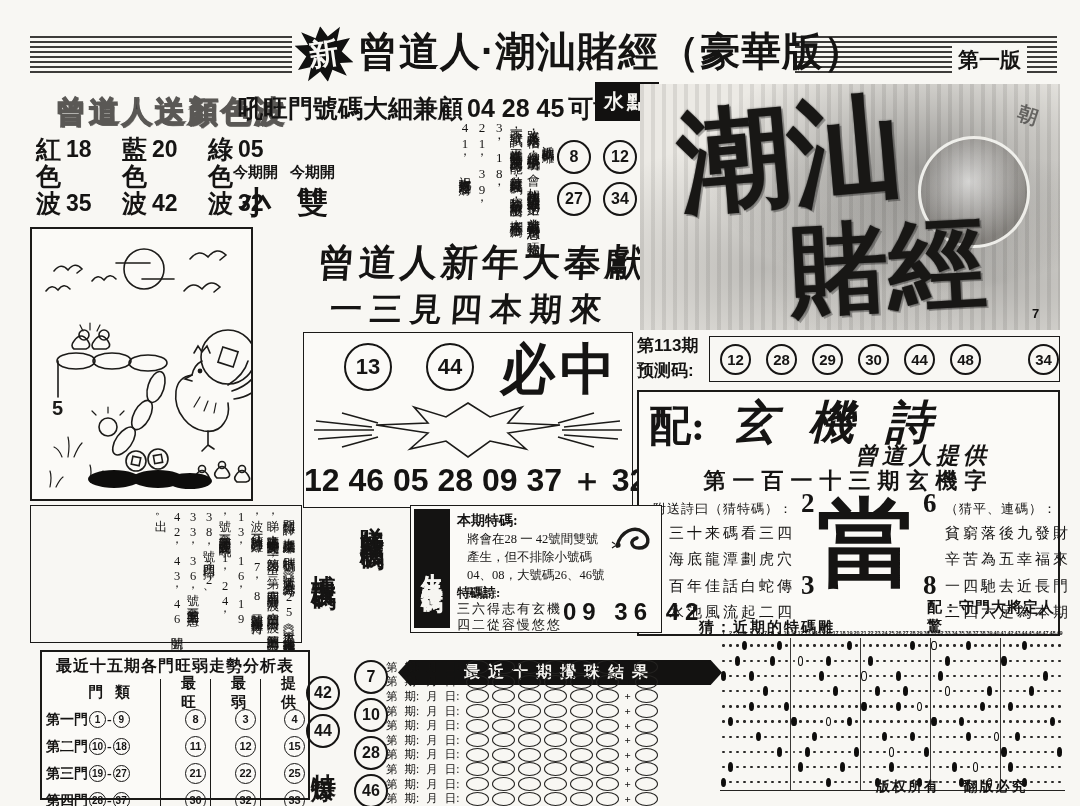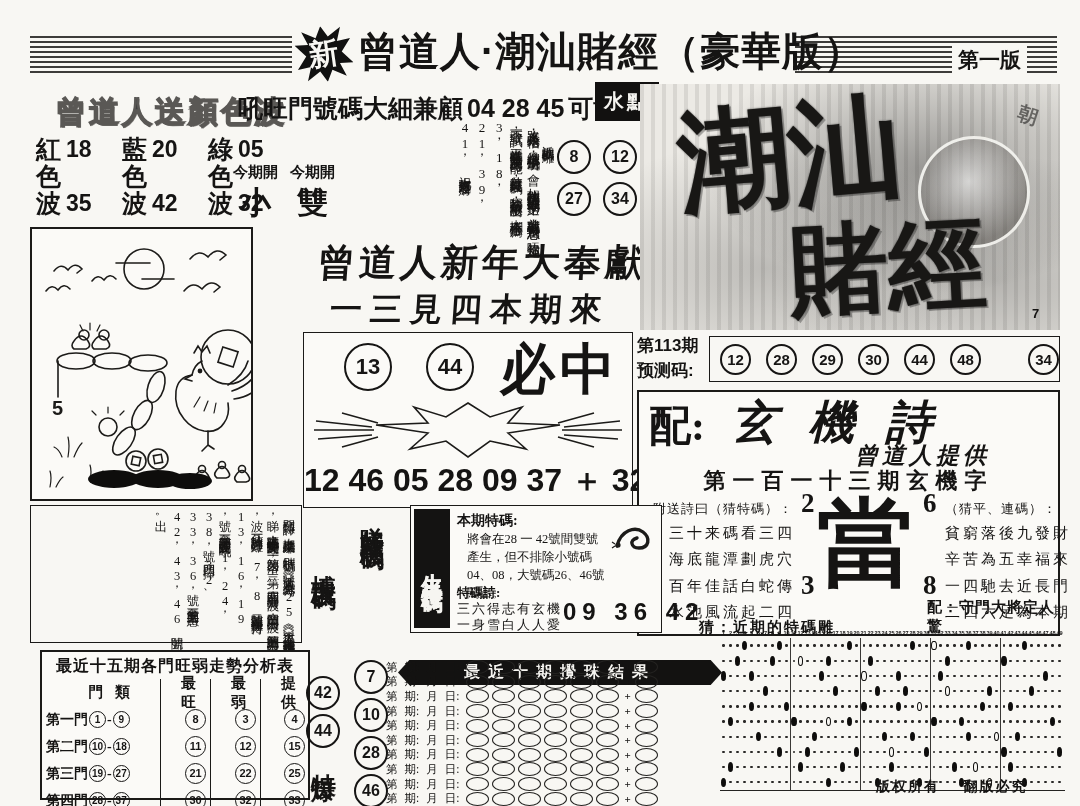--- a/index.html
+++ b/index.html
@@ -429,21 +429,21 @@
     </div>
     <div class="abs" style="left:46px; top:6px; font-size:14px; font-weight:bold;">本期特碼:</div>
     <div class="abs" style="left:56px; top:24px; width:142px; font-size:12.5px; line-height:1.45;">將會在28 一 42號間雙號產生，但不排除小號碼04、08，大號碼26、46號闖出。</div>
     <svg class="abs" style="left:200px; top:10px;" width="46" height="42" viewBox="0 0 46 42">
       <path d="M6,30 C10,14 24,10 32,16 C40,22 38,32 28,32 C20,32 18,24 26,22" fill="none" stroke="#1c1b19" stroke-width="3.4" stroke-linecap="round"></path>
       <circle cx="7" cy="29" r="2.6" fill="#1c1b19"></circle>
       <path d="M4,28 l-3,-2 M4,30 l-3,2" stroke="#1c1b19" stroke-width="1.2"></path>
     </svg>
     <div class="abs" style="left:46px; top:78px; font-size:13px; font-weight:bold;">特碼詩:</div>
     <div class="abs" style="left:46px; top:94px; font-size:13px; letter-spacing:2px;">三六得志有玄機</div>
-    <div class="abs" style="left:46px; top:110px; font-size:13px; letter-spacing:2px;">一身雪白人人愛</div>
+    <div class="abs" style="left:46px; top:110px; font-size:13px; letter-spacing:2px;">四二從容慢悠悠</div>
     <div class="abs sans" style="left:152px; top:92px; font-size:24px; font-weight:700; letter-spacing:6px; white-space:nowrap;">09 36 42</div>
   </div>
 
   <div class="abs rbanner" style="left:398px; top:636px; width:324px; height:25px;margin-top:24px;">最近十期攪珠結果</div>
 
   <div class="abs" id="results-rows" style="left:386px; top:660px; width:332px;">
       <div class="result-row">
         <span class="ch">第</span>
         <span class="ch">期:</span>
         <span class="ch">月</span>

